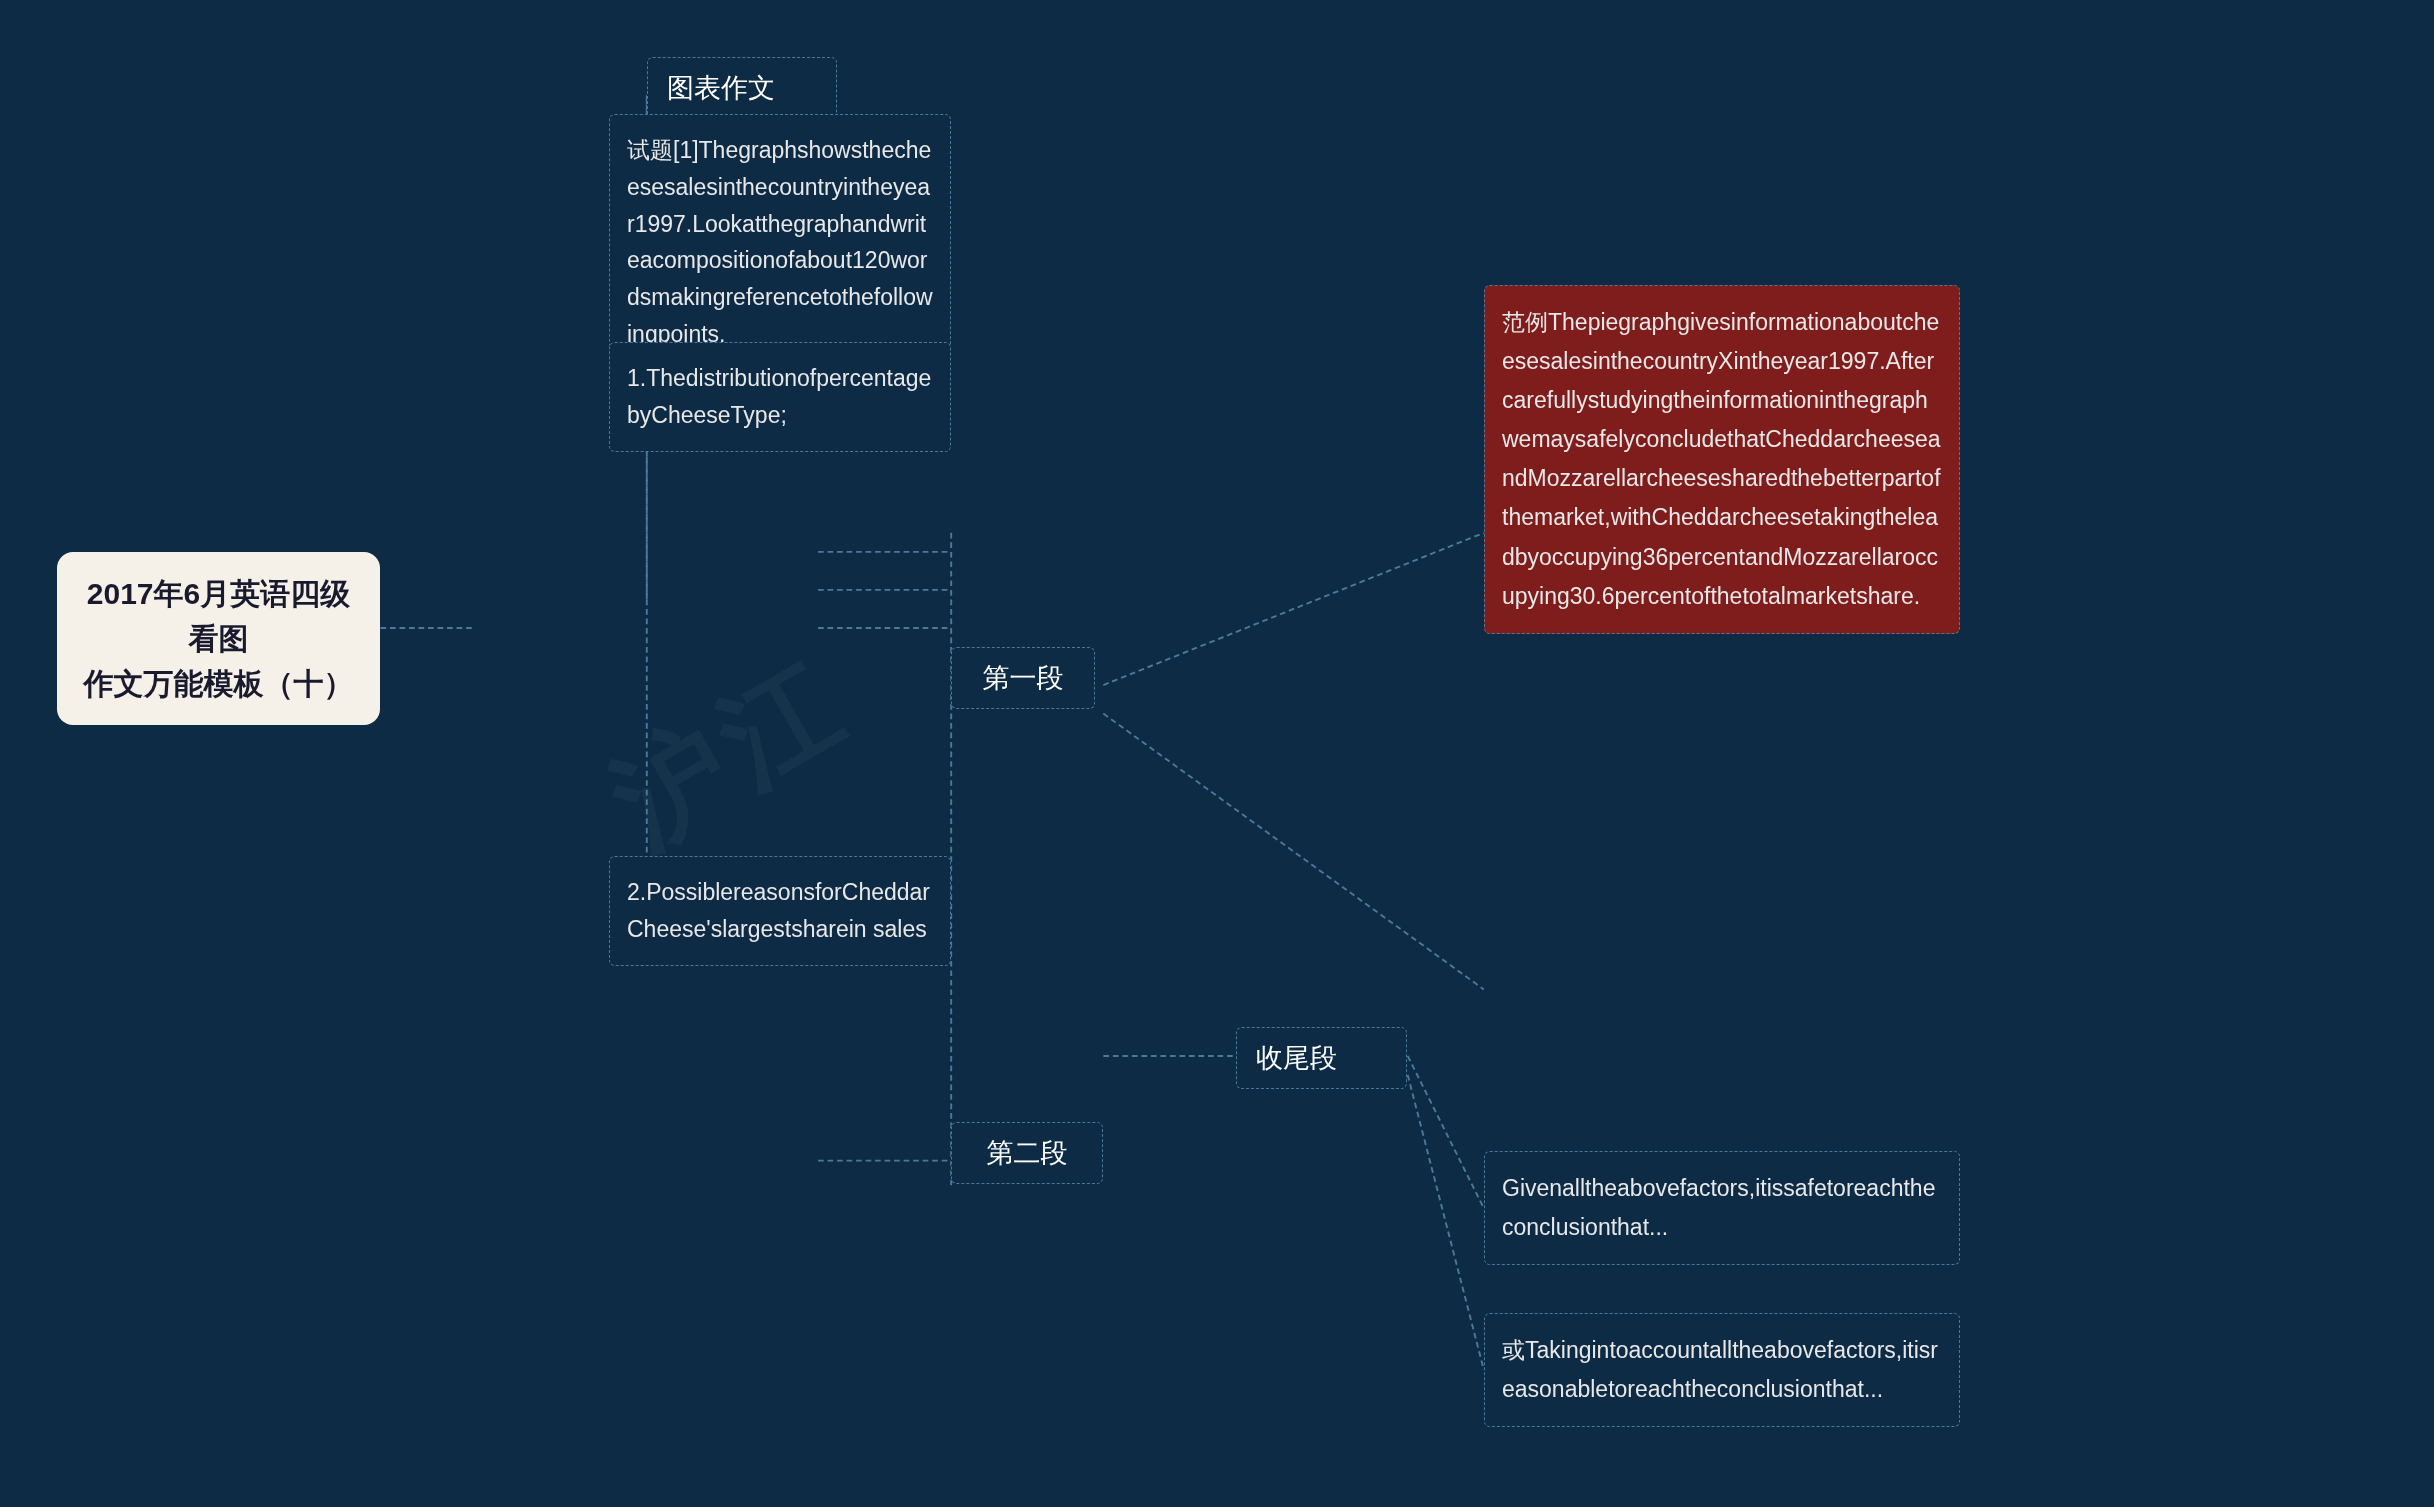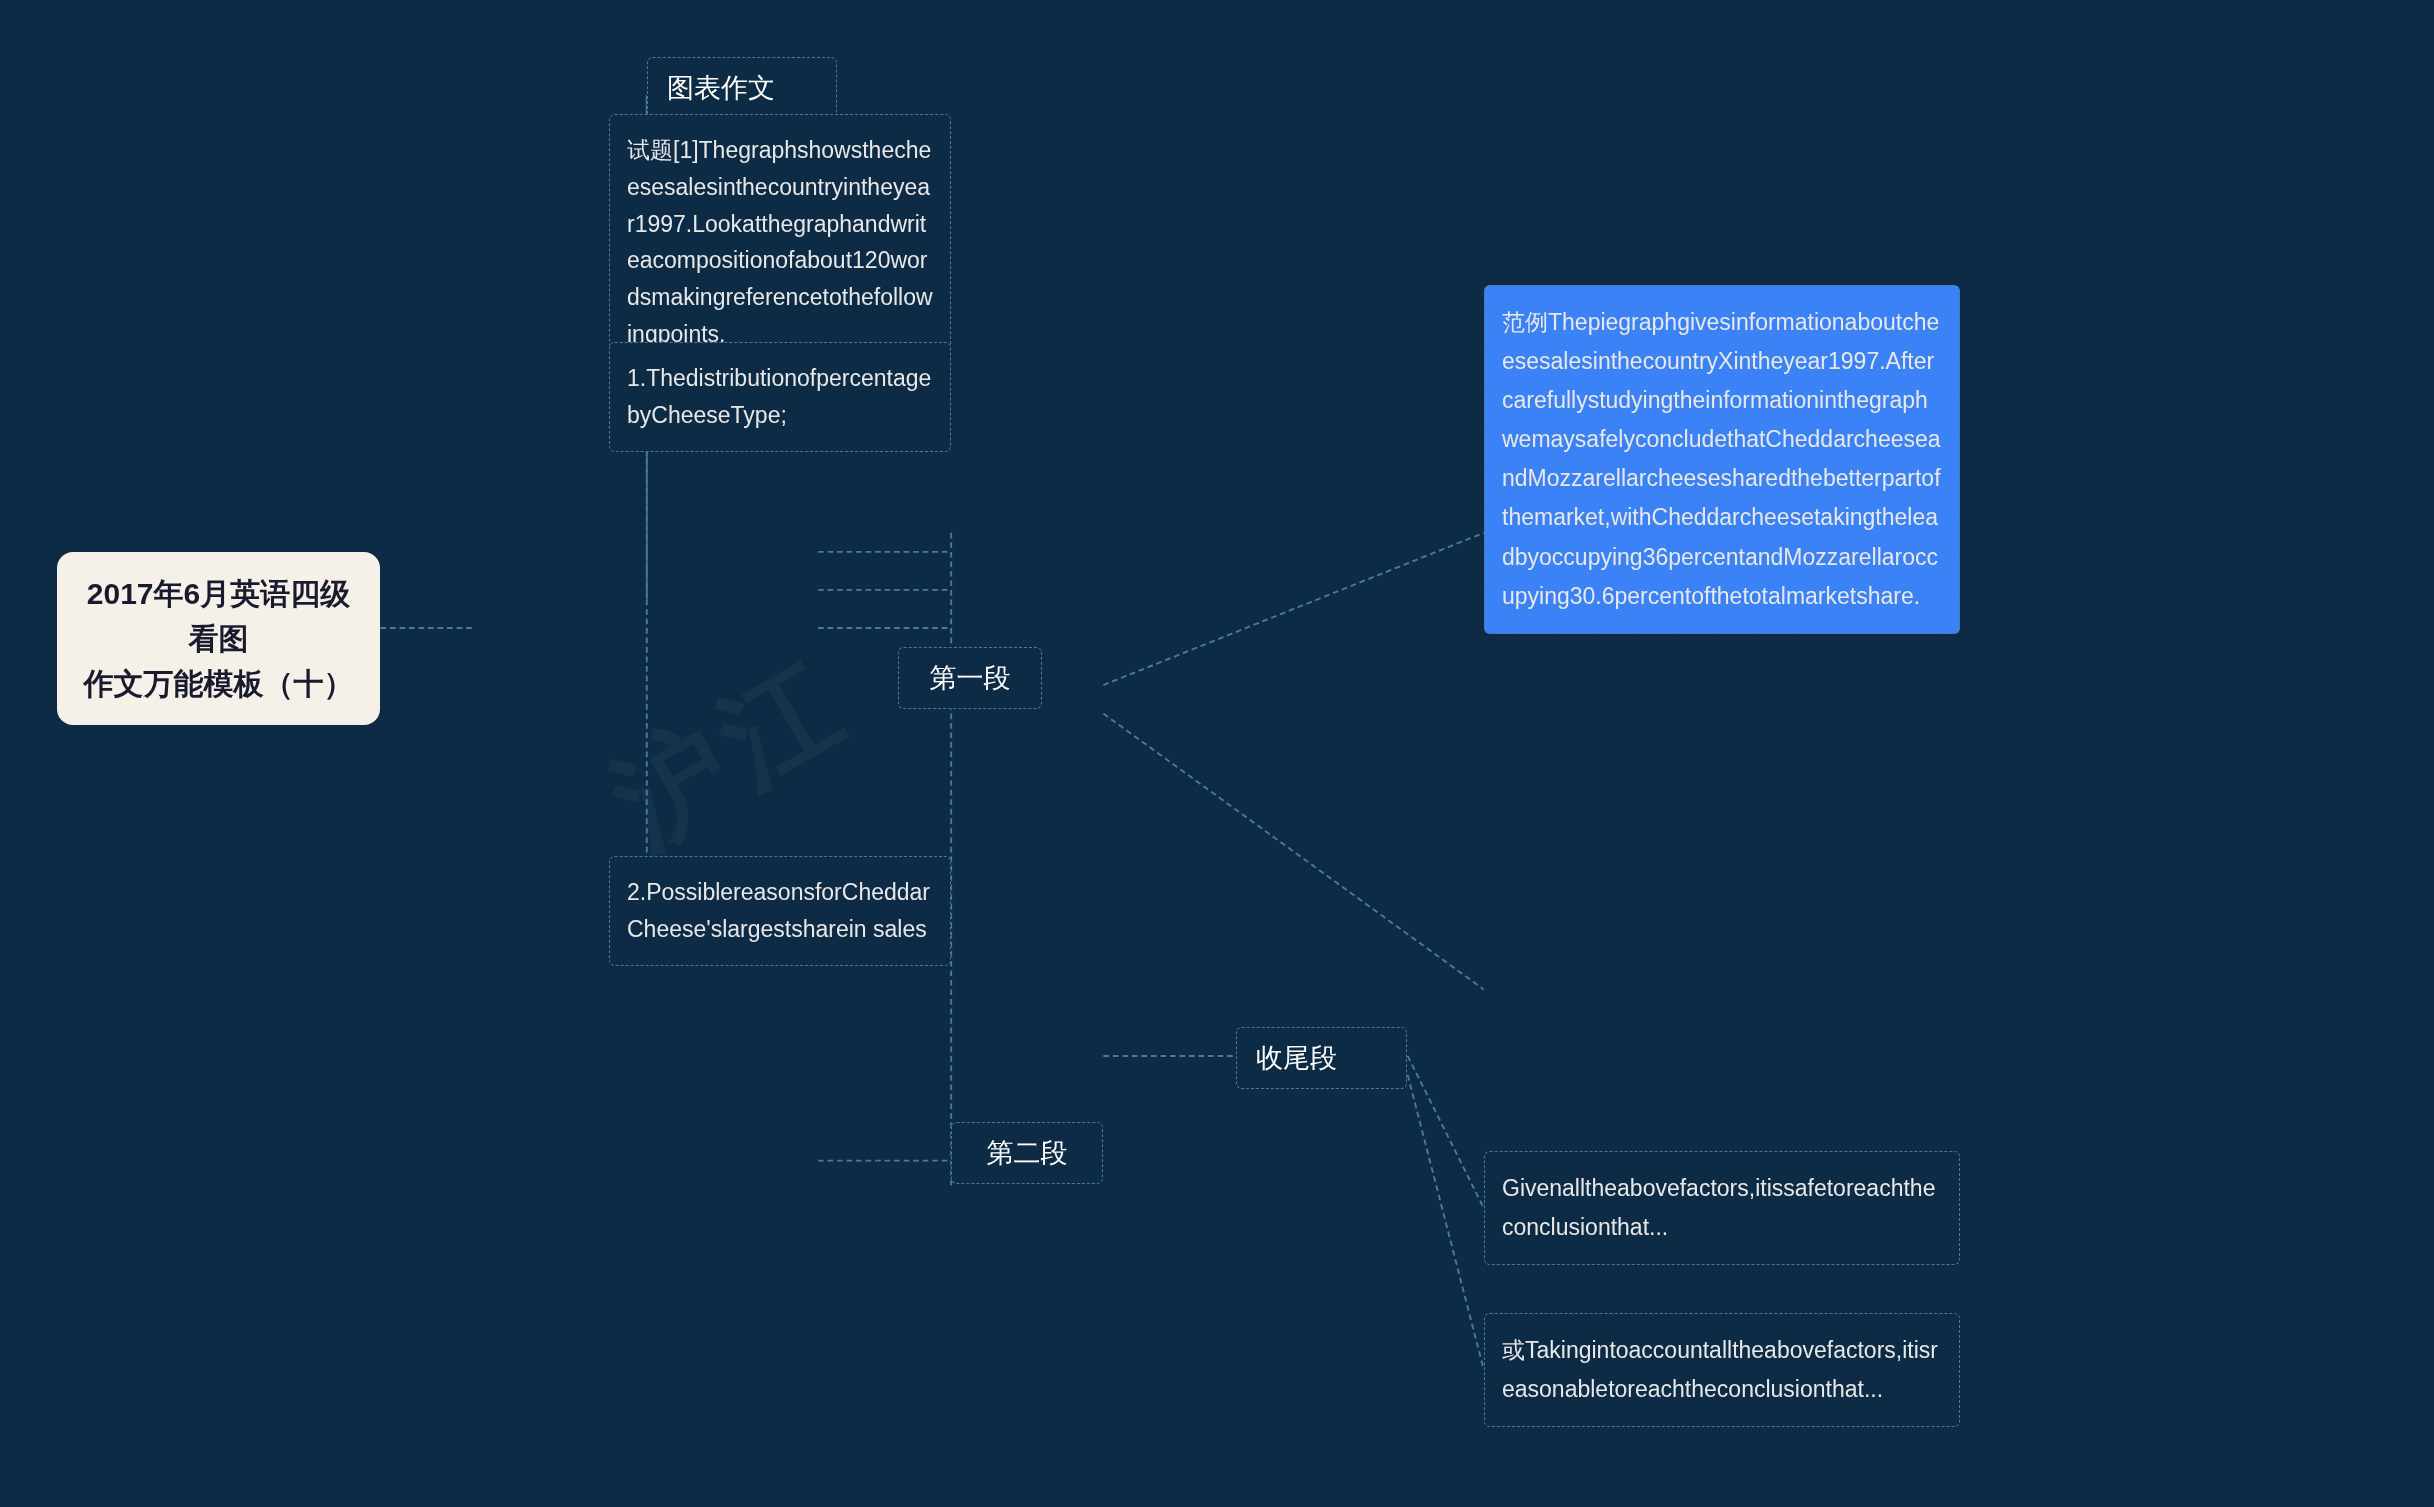--- a/index.html
+++ b/index.html
@@ -87,21 +87,21 @@
       font-size: 23px;
       width: 342px;
       left: 609px;
       top: 342px;
       padding: 17px;
       line-height: 1.6;
     }
 
     
     .node-duan1 {
-      left: 898px;
+      left: 951px;
       top: 647px;
       width: 144px;
       text-align: center;
     }
 
     
     .node-duan2 {
       left: 951px;
       top: 1122px;
       width: 152px;
@@ -111,21 +111,21 @@
     
     .node-shouwei {
       left: 1236px;
       top: 1027px;
       width: 171px;
       text-align: left;
     }
 
     
     .node-fanli {
-      background: #3b82f6;
+      background: #7f1d1d;
       color: #e8e8e8;
       border: 1.9px dashed #4a7a9b;
       font-size: 23px;
       width: 476px;
       left: 1484px;
       top: 285px;
       padding: 17px;
       line-height: 1.7;
     }
 

